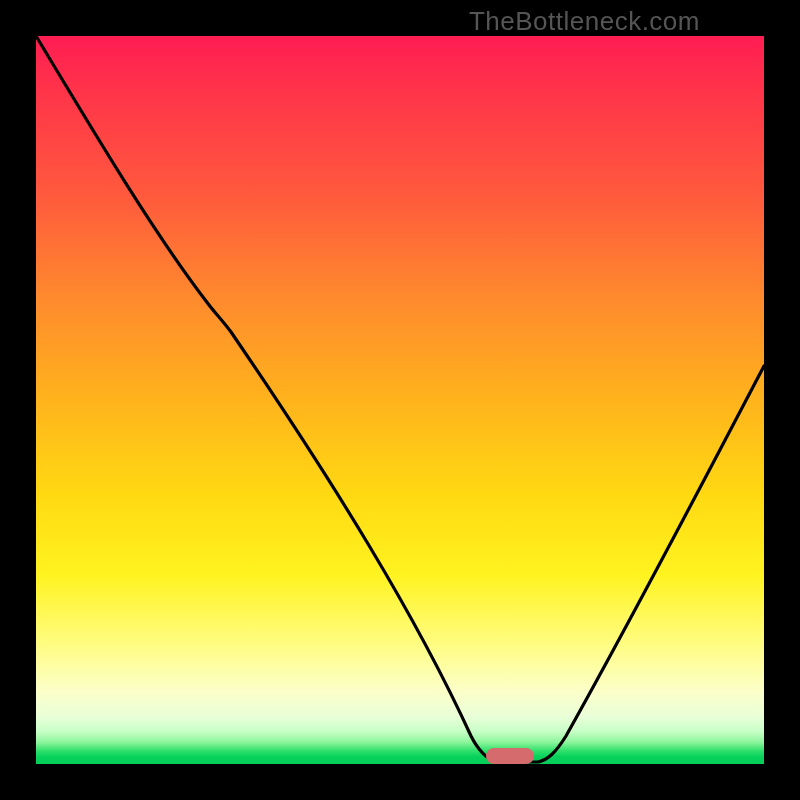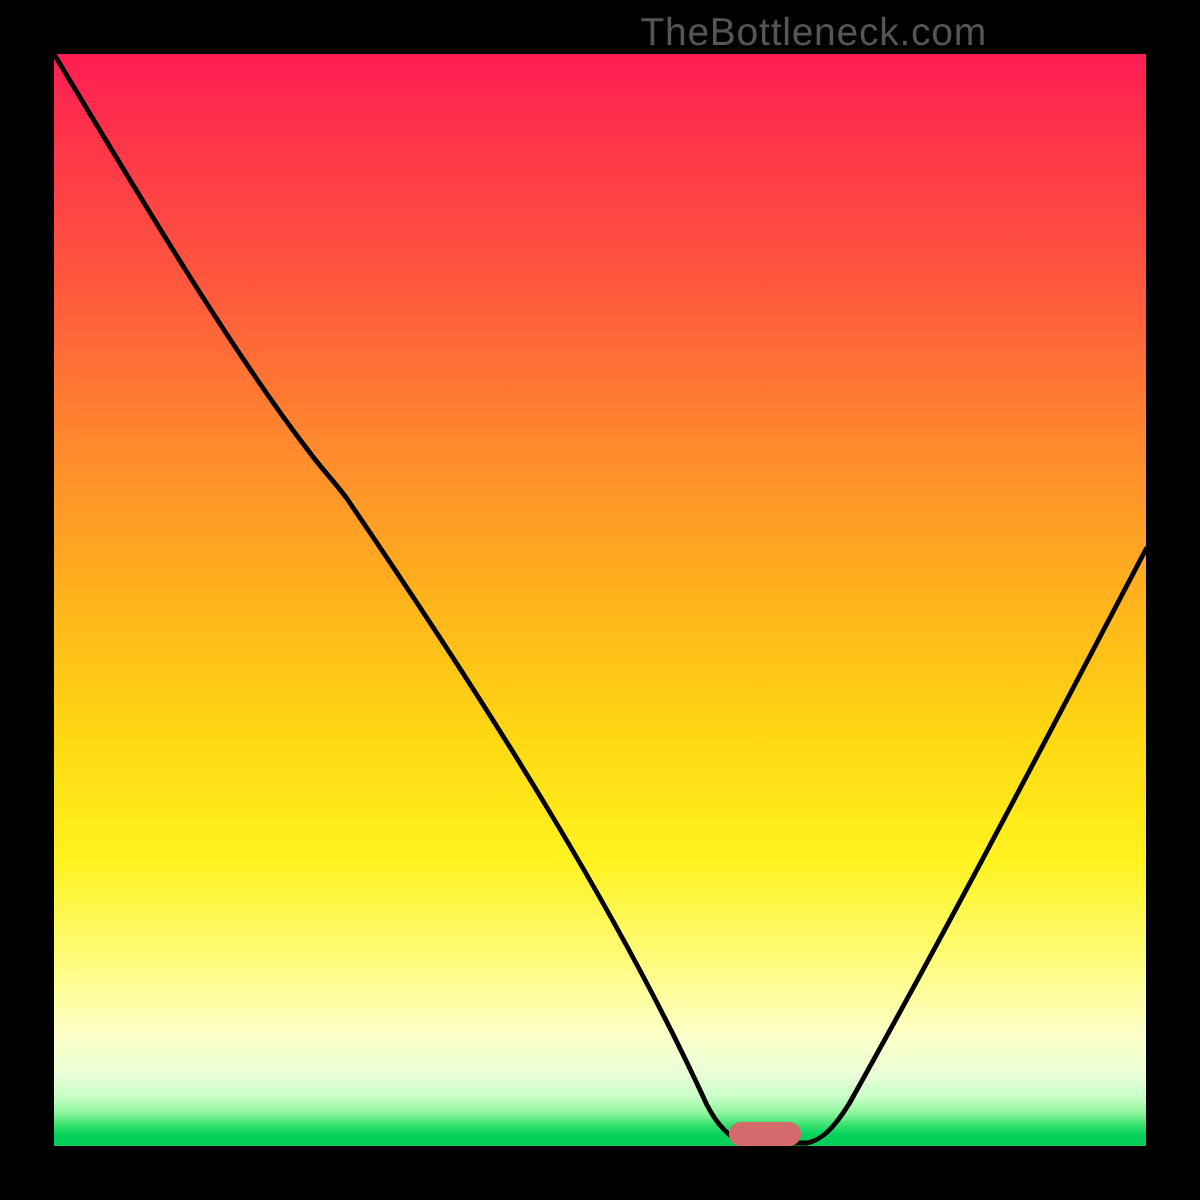--- a/index.html
+++ b/index.html
@@ -10,20 +10,21 @@
     background: #000;
     overflow: hidden;
   }
   .frame {
     position: absolute;
     left: 0;
     top: 0;
     width: 670px;
     height: 800px;
     background: #000;
+    padding-left: 42px;
   }
   .watermark {
     position: absolute;
     top: 6px;
     right: 12px;
     color: #555;
     font-family: Arial, Helvetica, sans-serif;
     font-size: 26px;
     font-weight: 400;
     letter-spacing: 0.5px;

